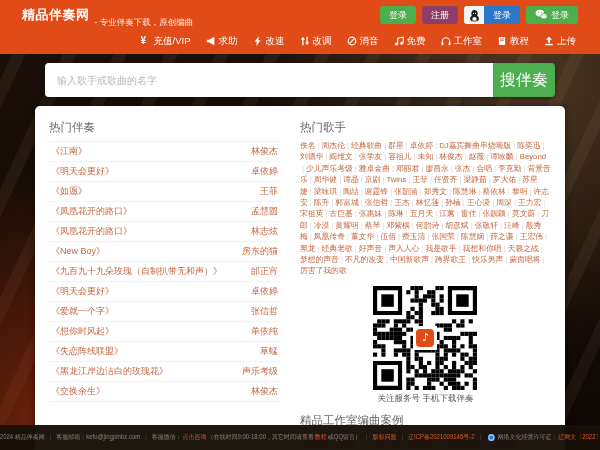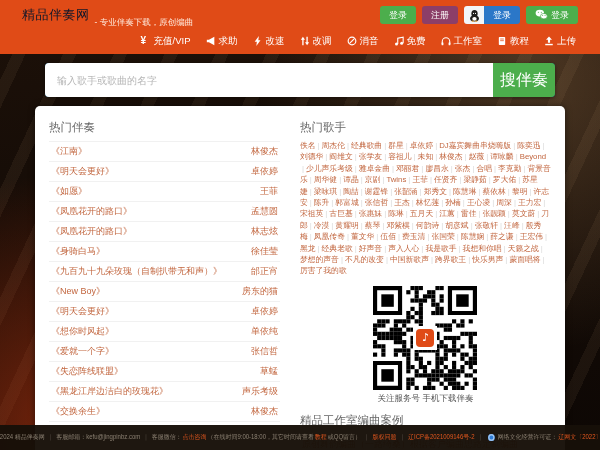--- a/index.html
+++ b/index.html
@@ -15,21 +15,21 @@
     background:
       radial-gradient(circle at 12% 96%, rgba(205,60,18,.55), transparent 38%),
       radial-gradient(circle at 88% 18%, rgba(255,196,130,.22), transparent 42%),
       repeating-linear-gradient(115deg, transparent 0 34px, rgba(255,205,150,.06) 34px 46px),
       linear-gradient(#1d1109,#0d0704);
   }
   .layer{position:relative;z-index:1;}
   
   header{background:#e04b17;}
   .hrow1{height:30px;display:flex;align-items:center;padding:0 22px;}
-  .logo{font-size:13px;font-weight:normal;color:#0f172a;letter-spacing:.5px;cursor:pointer;}
+  .logo{font-size:13px;font-weight:bold;color:#ffffff;letter-spacing:.5px;cursor:pointer;}
   .tagline{font-size:8.5px;color:#ffe9dc;margin-left:5px;margin-top:16px;}
   .account{margin-left:auto;display:flex;align-items:stretch;gap:6px;height:18px;}
   .abtn{border:none;color:#fff;font-size:9px;padding:0 9px;border-radius:3px;cursor:pointer;
         display:inline-flex;align-items:center;gap:3px;font-family:inherit;}
   .abtn.green{background:#4cae4c;}
   .abtn.purple{background:#8c3e68;text-align:right;}
   .abtn.blue{background:#2b77c8;border-radius:0 3px 3px 0;}
   .qq-group{display:flex;cursor:pointer;}
   .qq-ic{background:#f2f5f9;width:20px;display:flex;align-items:center;justify-content:center;border-radius:3px 0 0 3px;}
   .hrow2{height:22px;display:flex;justify-content:flex-end;align-items:center;gap:15px;padding:0 24px 2px 0;}
@@ -228,42 +228,38 @@
           </div>
           <div class="hot-row">
             <span class="song">《凤凰花开的路口》</span>
             <span class="artist">孟慧圆</span>
           </div>
           <div class="hot-row">
             <span class="song">《凤凰花开的路口》</span>
             <span class="artist">林志炫</span>
           </div>
           <div class="hot-row">
-            <span class="song">《身骑白马》</span>
-            <span class="artist">徐佳莹</span>
+            <span class="song">《New Boy》</span>
+            <span class="artist">房东的猫</span>
           </div>
           <div class="hot-row">
             <span class="song">《九百九十九朵玫瑰（自制扒带无和声）》</span>
             <span class="artist">邰正宵</span>
           </div>
           <div class="hot-row">
-            <span class="song">《New Boy》</span>
-            <span class="artist">房东的猫</span>
-          </div>
-          <div class="hot-row">
             <span class="song">《明天会更好》</span>
             <span class="artist">卓依婷</span>
           </div>
           <div class="hot-row">
+            <span class="song">《爱就一个字》</span>
+            <span class="artist">张信哲</span>
+          </div>
+          <div class="hot-row">
             <span class="song">《想你时风起》</span>
             <span class="artist">单依纯</span>
-          </div>
-          <div class="hot-row">
-            <span class="song">《爱就一个字》</span>
-            <span class="artist">张信哲</span>
           </div>
           <div class="hot-row">
             <span class="song">《失恋阵线联盟》</span>
             <span class="artist">草蜢</span>
           </div>
           <div class="hot-row">
             <span class="song">《黑龙江岸边洁白的玫瑰花》</span>
             <span class="artist">声乐考级</span>
           </div>
           <div class="hot-row">

